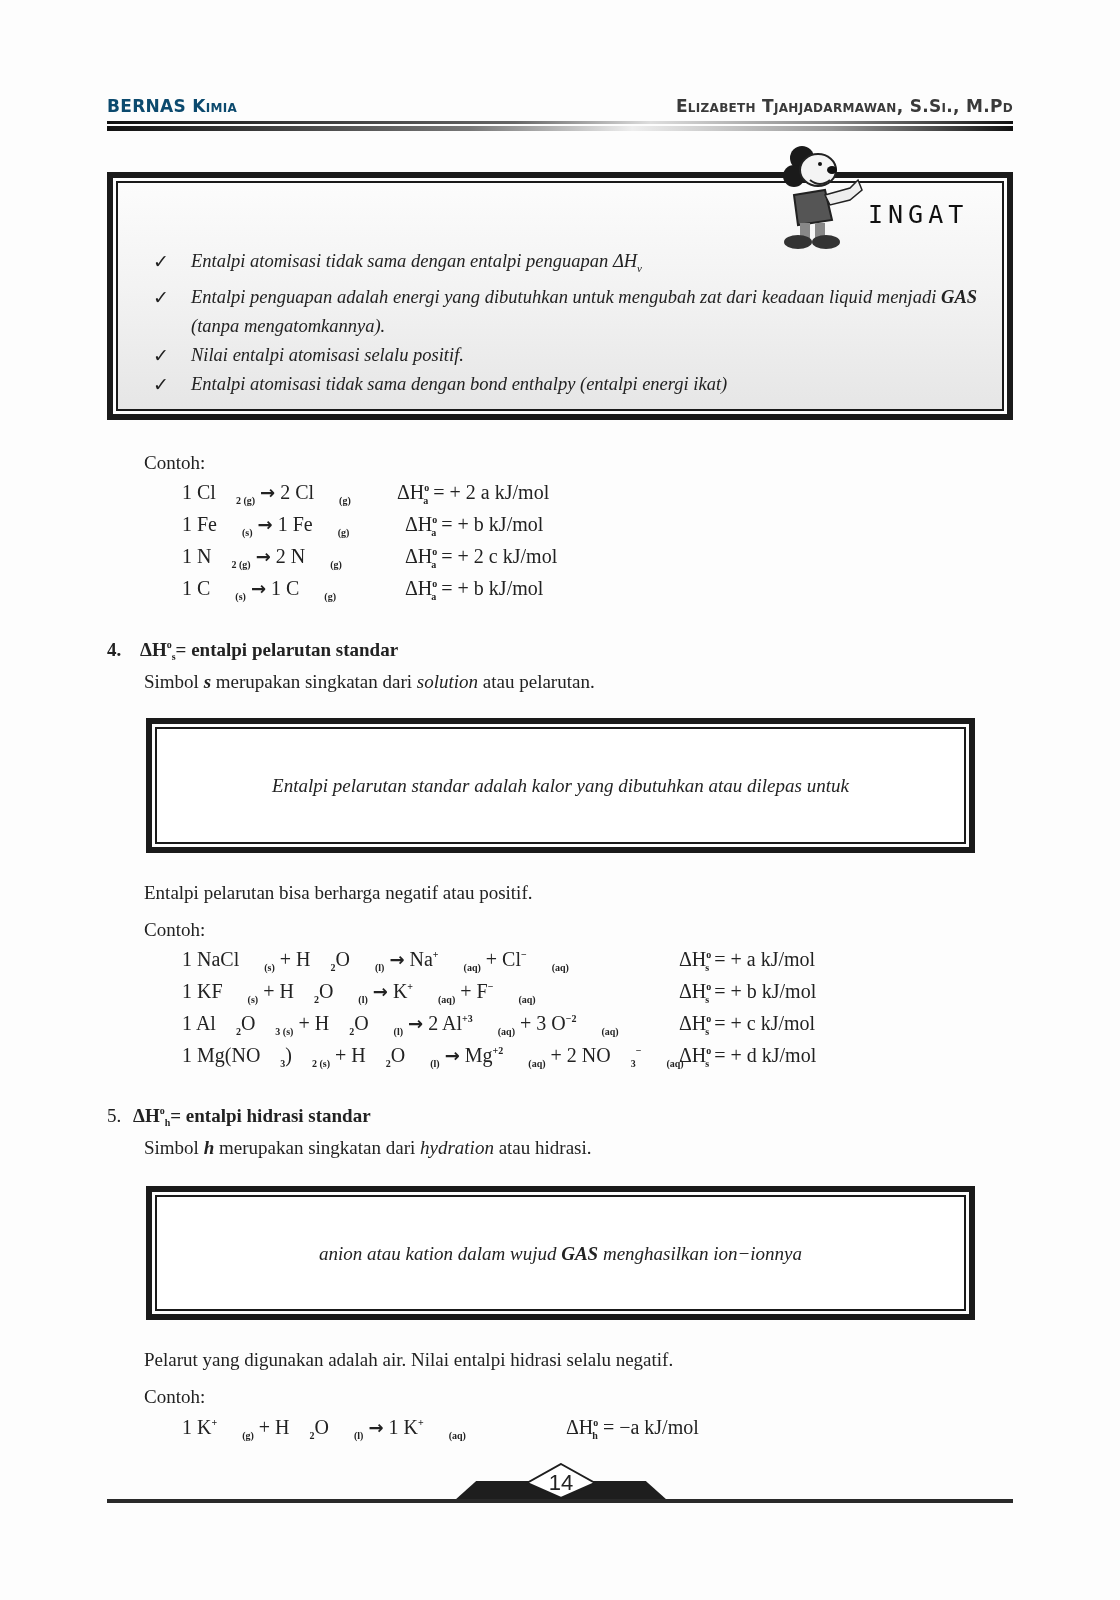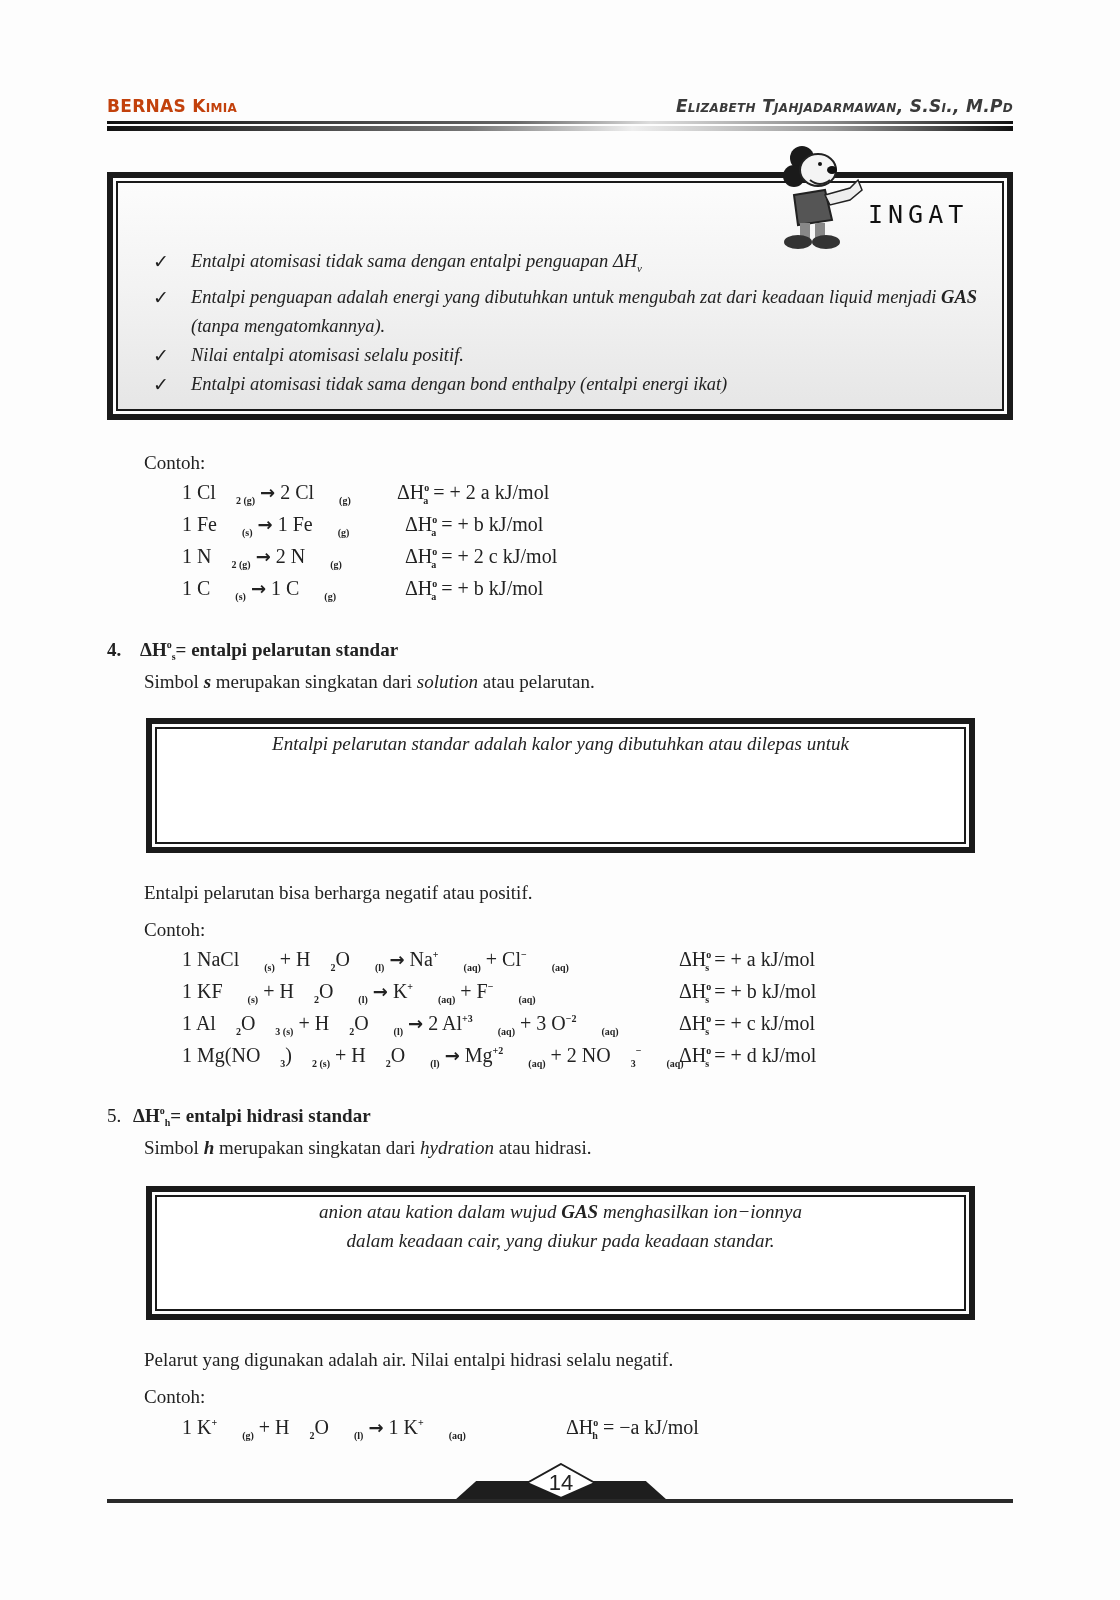--- a/index.html
+++ b/index.html
@@ -1,20 +1,20 @@
 <!DOCTYPE html>
 <html><head>
 <meta charset="utf-8">
 <style>
   html,body{margin:0;padding:0;background:#fdfdfd;}
   body{width:1120px;height:1600px;position:relative;overflow:hidden;font-family:"DejaVu Serif","Liberation Serif",serif;color:#222;}
   .abs{position:absolute;}
   
-  .hdr-left{left:107px;top:96px;font-family:"DejaVu Sans","Liberation Sans",sans-serif;font-weight:bold;font-size:17px;color:#c2410c;letter-spacing:0.3px;}
-  .hdr-right{right:107px;top:96px;font-family:"DejaVu Sans","Liberation Sans",sans-serif;font-weight:bold;font-size:17px;color:#3a3a3a;letter-spacing:0.3px;font-style:italic;}
+  .hdr-left{left:107px;top:96px;font-family:"DejaVu Sans","Liberation Sans",sans-serif;font-weight:bold;font-size:17px;color:#0c4a6e;letter-spacing:0.3px;}
+  .hdr-right{right:107px;top:96px;font-family:"DejaVu Sans","Liberation Sans",sans-serif;font-weight:bold;font-size:17px;color:#3a3a3a;letter-spacing:0.3px;}
   .sc{font-variant:small-caps;}
   .rule1{left:107px;width:906px;top:121px;height:3px;background:linear-gradient(90deg,#111 0%,#666 45%,#ddd 60%,#888 80%,#111 100%);}
   .rule2{left:107px;width:906px;top:126px;height:5px;background:linear-gradient(90deg,#111 0%,#777 40%,#eee 58%,#999 80%,#111 100%);}
 
   
   .ingat-box{left:107px;top:172px;width:894px;height:236px;border:6px solid #1a1a1a;}
   .ingat-inner{position:absolute;left:3px;top:3px;right:3px;bottom:3px;border:2px solid #1a1a1a;background:linear-gradient(180deg,#fcfcfc 0%,#f3f3f3 45%,#e6e6e6 100%);}
   .ingat-list{position:absolute;left:35px;top:64px;right:20px;margin:0;padding:0;list-style:none;font-style:italic;font-size:18.5px;line-height:29px;color:#222;font-family:"Liberation Serif","DejaVu Serif",serif;}
   .ingat-list li{position:relative;padding-left:38px;}
   .chk{position:absolute;left:0;top:0;font-style:normal;font-size:19px;}
@@ -29,21 +29,21 @@
   .eq sup{vertical-align:8px;}
   .arr{font-family:"DejaVu Sans",sans-serif;font-size:18px;font-weight:bold;}
 
   .sec-title{font-size:19px;font-weight:bold;font-family:"Liberation Serif","DejaVu Serif",serif;}
   .sec-title sub,.sec-title sup{font-size:10px;}
   .sec-title sub{vertical-align:-4px;}
   .sec-title sup{vertical-align:8px;}
   .para{font-size:19px;font-family:"Liberation Serif","DejaVu Serif",serif;}
 
   .def-box{border:6px solid #1a1a1a;}
-  .def-inner{position:absolute;left:3px;top:3px;right:3px;bottom:3px;border:2px solid #1a1a1a;background:#fff;display:flex;justify-content:center;}
+  .def-inner{position:absolute;left:3px;top:3px;right:3px;bottom:3px;border:2px solid #1a1a1a;background:#fff;display:flex;align-items:center;justify-content:center;}
   .def-text{text-align:center;font-style:italic;font-size:19px;line-height:29px;font-family:"Liberation Serif","DejaVu Serif",serif;color:#222;}
 
   
   .foot-line{left:107px;width:906px;top:1499px;height:4px;background:#2a2a2a;}
   .foot-trap{left:455px;top:1481px;width:212px;height:19px;background:#1e1e1e;clip-path:polygon(10% 0,90% 0,100% 100%,0 100%);}
   .page-badge{left:525px;top:1463px;width:72px;height:36px;}
   .page-num{left:525px;top:1470px;width:72px;text-align:center;font-family:"Liberation Sans","DejaVu Sans",sans-serif;font-size:22px;color:#222;}
 </style>
 </head>
 <body>
@@ -125,21 +125,20 @@
   <span style="font-weight:normal;">5.</span>
   <span style="margin-left:7px;"><span>ΔH</span><sup>o</sup><sub>h</sub></span><span>= entalpi hidrasi standar</span>
 </div>
 <div class="abs para" style="left:144px;top:1137px;">
   <span>Simbol </span><b><i>h</i></b><span> merupakan singkatan dari </span><i>hydration</i><span> atau hidrasi.</span>
 </div>
 <div class="abs def-box" style="left:146px;top:1186px;width:817px;height:122px;">
   <div class="def-inner">
     <div class="def-text" id="def5">
         <div>anion atau kation dalam wujud <b>GAS</b> menghasilkan ion−ionnya</div>
-        <div>dalam keadaan cair, yang diukur pada keadaan standar.</div>
       </div>
   </div>
 </div>
 <div class="abs para" style="left:144px;top:1349px;">Pelarut yang digunakan adalah air. Nilai entalpi hidrasi selalu negatif.</div>
 <div class="abs t-contoh" style="left:144px;top:1386px;">Contoh:</div>
 <div id="s5-rows">
     <div class="abs eq" style="left: 182px; top: 1416px;">1 K<sup>+</sup> <sub>(g)</sub> + H<sub>2</sub>O <sub>(l)</sub> <span class="arr">→</span> 1 K<sup>+</sup> <sub>(aq)</sub></div>
     <div class="abs eq" style="left: 566px; top: 1416px;"><span>ΔH</span><sup style="font-weight: bold;">o</sup><sub style="margin-left: -6px;">h</sub><span> = −a kJ/mol</span></div>
   </div>
 

